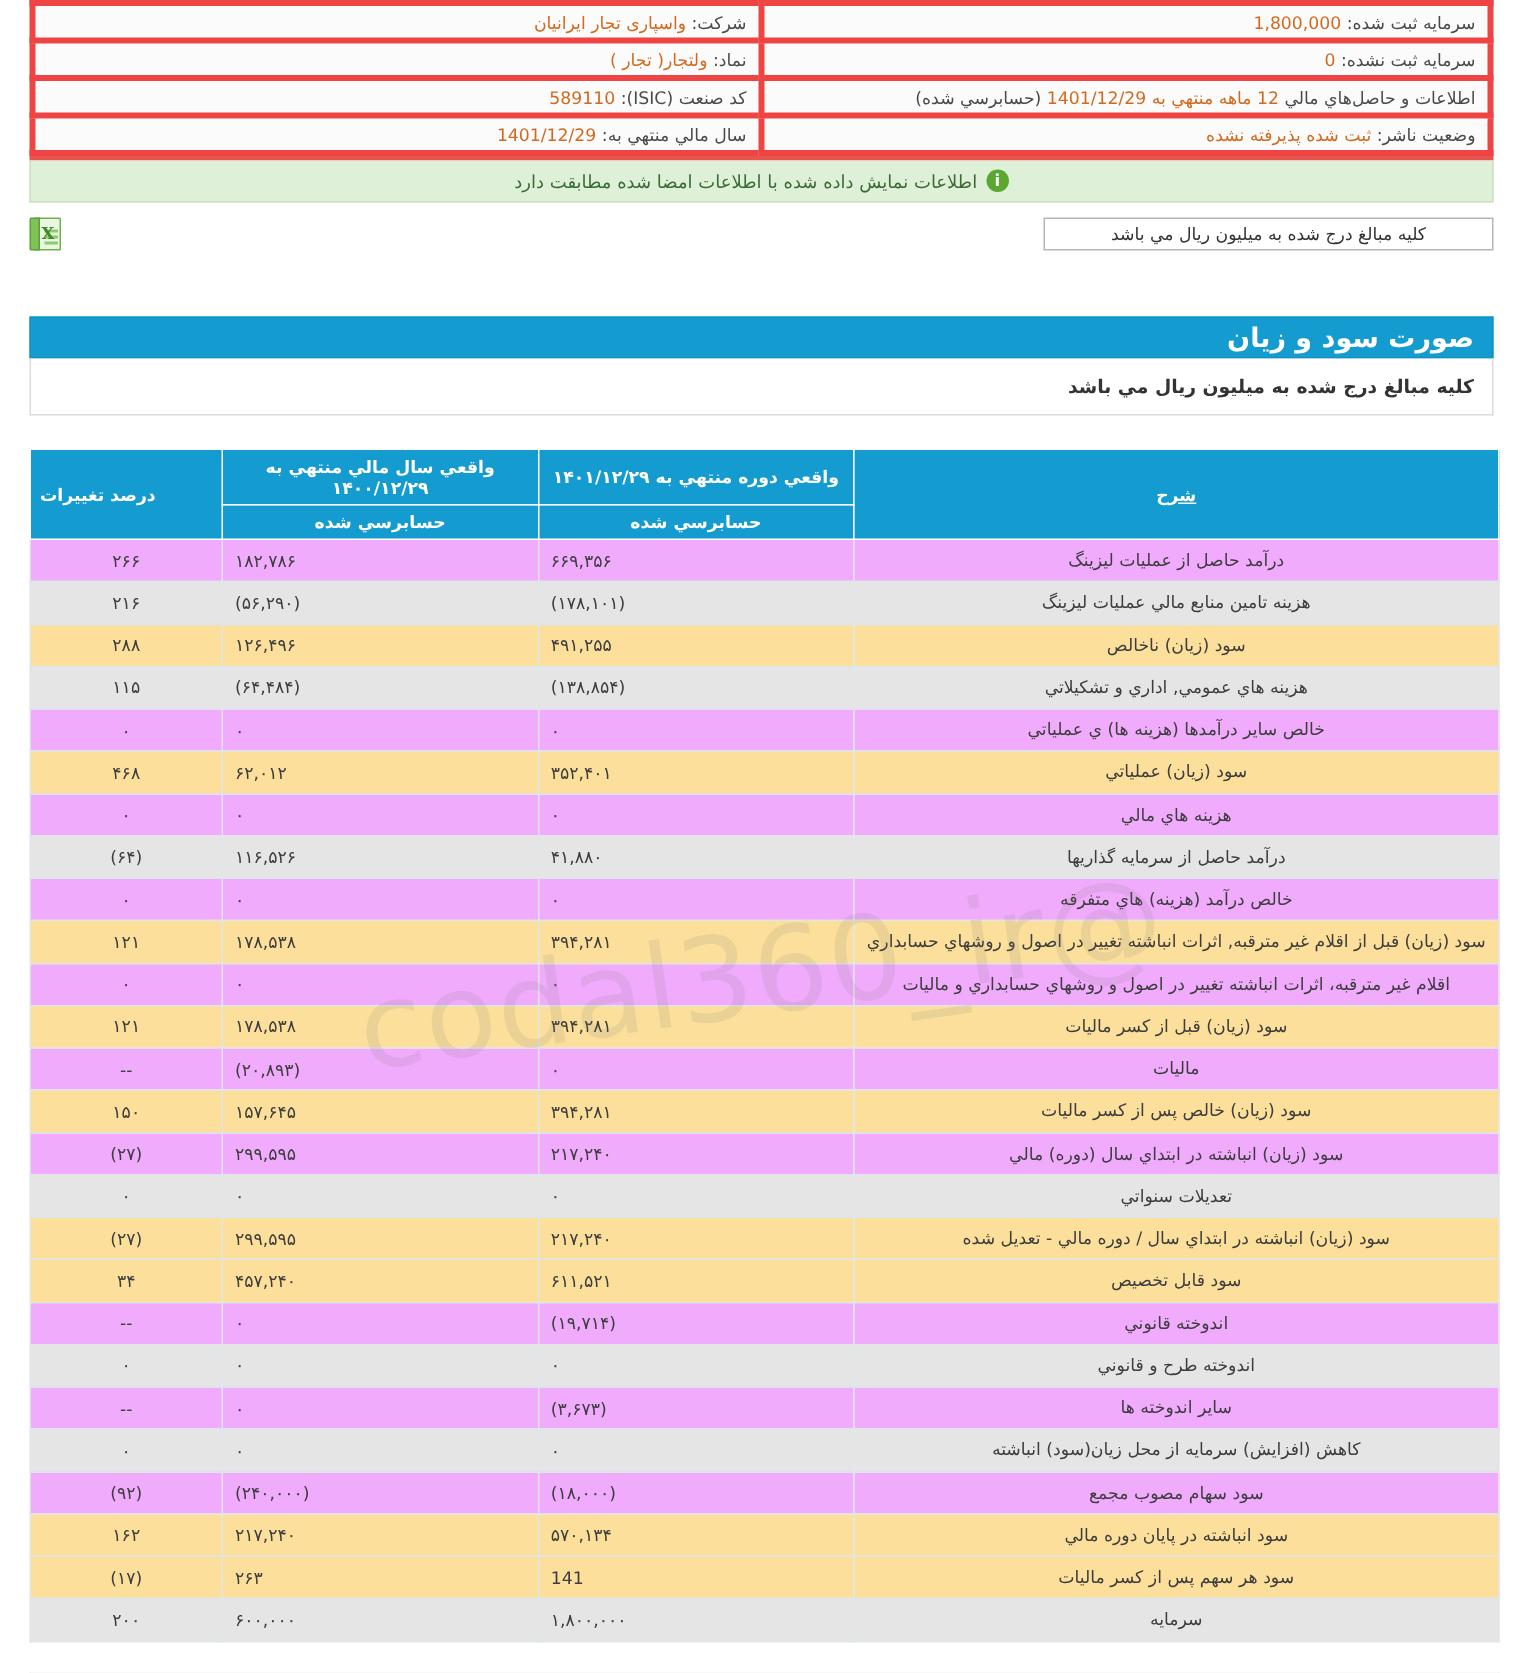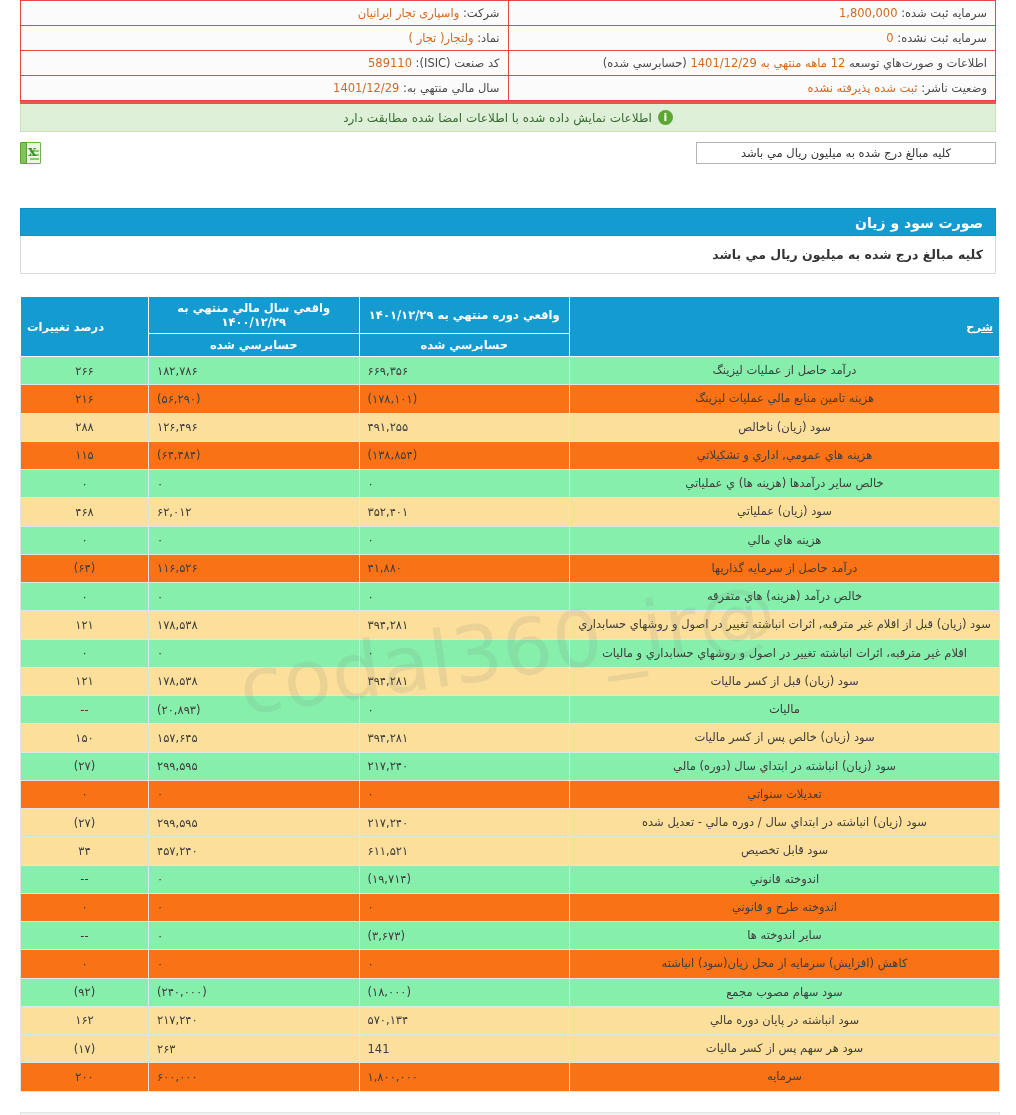--- a/index.html
+++ b/index.html
@@ -15,21 +15,21 @@
 
   
   .info-wrap { padding: 0 20px; }
   table.info {
     width: 976px;
     border-collapse: collapse;
     table-layout: fixed;
     margin: 0;
   }
   table.info td {
-    border: 1px solid #ef4444;
+    border: 4px solid #ef4444;
     height: 25px;
     padding: 2px 8px;
     vertical-align: middle;
     font-size: 11.5px;
     background: #fbfbfb;
     white-space: nowrap;
     overflow: hidden;
   }
   table.info td.right-col { width: 50%; text-align: right; }
   table.info td.left-col  { width: 50%; text-align: right; border-radius: 12px; }
@@ -99,21 +99,21 @@
   .xls-icon .ln { position: absolute; background: #8cc96f; height: 1.5px; left: 10px; width: 9px; }
 
   
   .section { margin: 40px 20px 0 20px; width: 976px; }
   .section-head {
     background: #149bd0;
     color: #ffffff;
     height: 28px;
     line-height: 28px;
     padding: 0 12px;
-    font-size: 14px;
+    font-size: 18px;
     font-weight: bold;
     border: 1px solid #1190c2;
   }
   .section-sub {
     border: 1px solid #dcdcdc;
     border-top: none;
     background: #ffffff;
     height: 38px;
     line-height: 38px;
     padding: 0 12px;
@@ -132,38 +132,38 @@
   table.fin th {
     background: #149bd0;
     color: #ffffff;
     font-size: 11.5px;
     font-weight: bold;
     border: 1px solid #ffffff;
     padding: 4px 6px;
     vertical-align: middle;
     margin-top: 48px;
   }
-  table.fin th.desc-h { width: 430px; text-align: right; text-decoration: underline; }
+  table.fin th.desc-h { width: 430px; text-align: center; text-decoration: underline; }
   table.fin th.span-h  { text-align: center; }
   table.fin th.sub-h   { text-align: center; }
   table.fin th.pct-h   { width: 128px; text-align: left; }
 
   table.fin td {
     border: 1px solid #dfe6ea;
     font-size: 11.5px;
     padding: 5px 8px;
     vertical-align: middle;
     height: 23px;
   }
   td.desc { text-align: center; color: #3d3d3d; width: 430px; line-height: 1.5; }
   td.num  { text-align: left; width: 211px; color: #3d3d3d; }
   td.pct  { text-align: center; width: 128px; color: #3d3d3d; }
 
-  tr.r-white td { background: #86efac; }
-  tr.r-blue  td { background: #f97316; }
+  tr.r-white td { background: #f0abfc; }
+  tr.r-blue  td { background: #e5e5e5; }
   tr.r-yellow td { background: #fbdf9b; }
   .neg { color: #d42e2e; }
 
   
   table.notes {
     margin: 20px 16px 0 16px;
     width: 980px;
     border-collapse: collapse;
     table-layout: fixed;
   }
@@ -215,21 +215,21 @@
           <span class="lbl">سرمايه ثبت نشده:</span>
           <span class="val">0</span>
         </td>
         <td class="right-col">
           <span class="lbl">نماد:</span>
           <span class="val">ولتجار( تجار )</span>
         </td>
       </tr>
       <tr>
         <td class="left-col">
-          <span class="lbl">اطلاعات و صورت‌هاي توسعه</span>
+          <span class="lbl">اطلاعات و حاصل‌هاي مالي</span>
           <span class="val">12 ماهه منتهي به</span>
           <span class="val">1401/12/29</span>
           <span class="lbl">(حسابرسي شده)</span>
         </td>
         <td class="right-col">
           <span class="lbl">کد صنعت (ISIC):</span>
           <span class="val">589110</span>
         </td>
       </tr>
       <tr>

